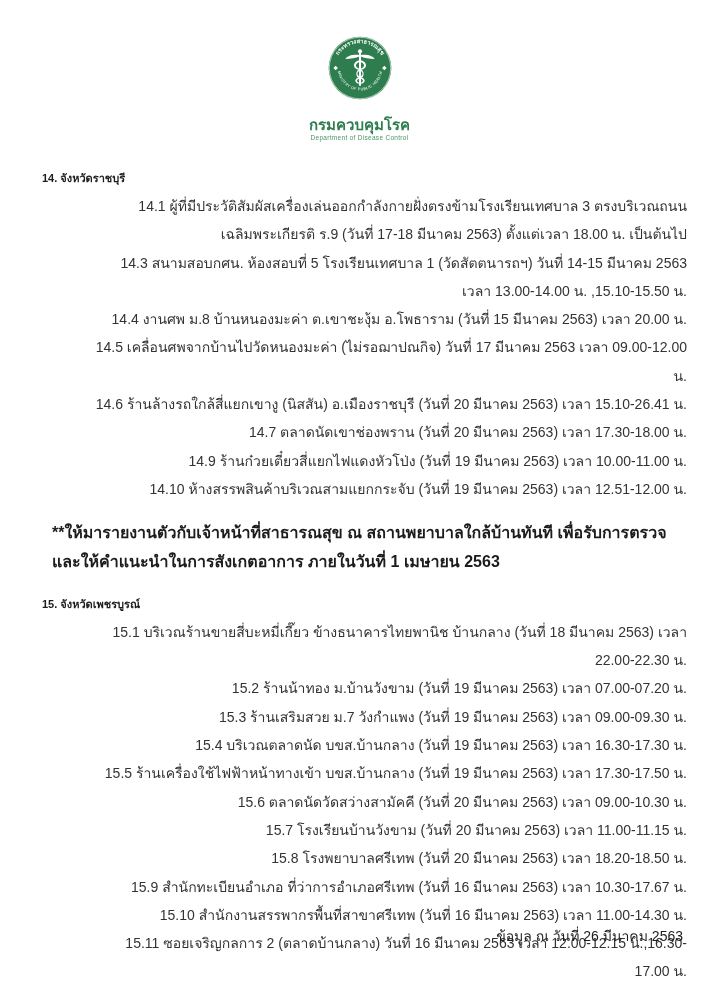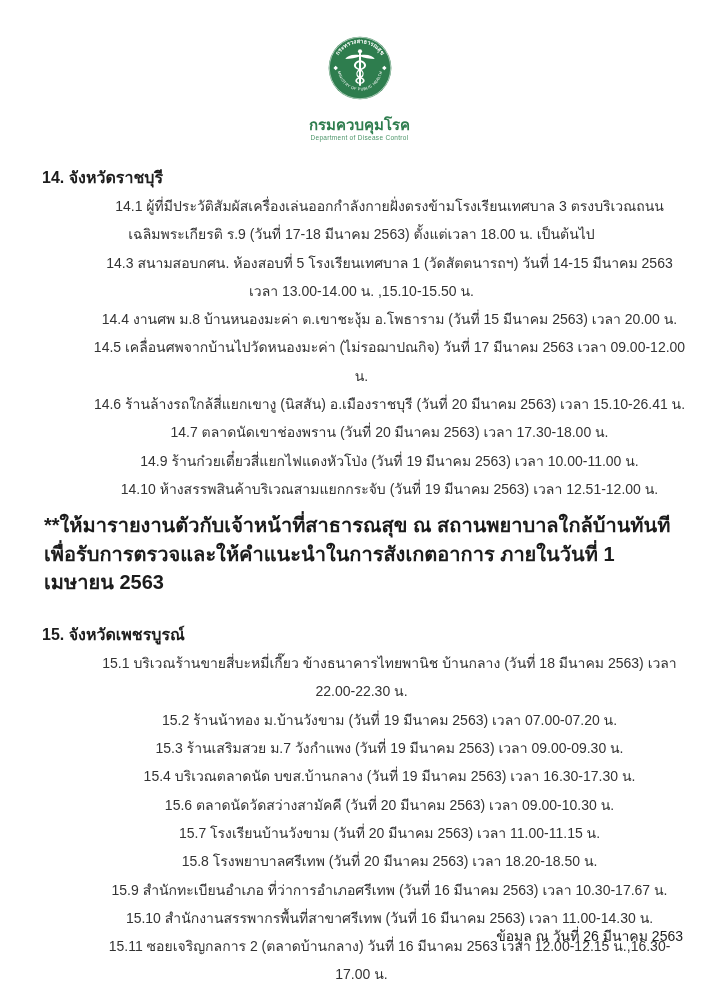--- a/index.html
+++ b/index.html
@@ -37,37 +37,37 @@
     color: #4a9468;
     line-height: 9px;
     letter-spacing: 0.3px;
   }
   
   .content {
     padding: 16px 32px 0 36px;
   }
   .section-title {
     margin: 8px 0 2px 6px;
-    font-size: 16px;
+    font-size: 11px;
     font-weight: bold;
     color: #1c1c1c;
     line-height: 24px;
   }
-  .section-title.second { margin-top: 27px; }
+  .section-title.second { margin-top: 16px; }
   p.item {
     margin: 0;
     text-indent: 56px;
     font-size: 14px;
     line-height: 28.3px;
     color: #333333;
-    text-align: center;
+    text-align: right;
   }
   p.note {
-    margin: 8px;
-    font-size: 20px;
+    margin: 16px;
+    font-size: 16px;
     font-weight: bold;
     line-height: 28.3px;
     color: #1c1c1c;
   }
   
   .footer {
     position: absolute;
     top: 925px;
     right: 36px;
     font-size: 14px;
@@ -126,20 +126,21 @@
     <p class="item">14.7 ตลาดนัดเขาช่องพราน (วันที่ 20 มีนาคม 2563) เวลา 17.30-18.00 น.</p>
     <p class="item">14.9 ร้านก๋วยเตี๋ยวสี่แยกไฟแดงหัวโป่ง (วันที่ 19 มีนาคม 2563) เวลา 10.00-11.00 น.</p>
     <p class="item">14.10 ห้างสรรพสินค้าบริเวณสามแยกกระจับ (วันที่ 19 มีนาคม 2563) เวลา 12.51-12.00 น.</p>
     <p class="note">**ให้มารายงานตัวกับเจ้าหน้าที่สาธารณสุข ณ สถานพยาบาลใกล้บ้านทันที เพื่อรับการตรวจและให้คำแนะนำในการสังเกตอาการ ภายในวันที่ 1 เมษายน 2563</p>
 
     <h2 class="section-title second">15. จังหวัดเพชรบูรณ์</h2>
     <p class="item">15.1 บริเวณร้านขายสี่บะหมี่เกี๊ยว ข้างธนาคารไทยพานิช บ้านกลาง (วันที่ 18 มีนาคม 2563) เวลา 22.00-22.30 น.</p>
     <p class="item">15.2 ร้านน้าทอง ม.บ้านวังขาม (วันที่ 19 มีนาคม 2563) เวลา 07.00-07.20 น.</p>
     <p class="item">15.3 ร้านเสริมสวย ม.7 วังกำแพง (วันที่ 19 มีนาคม 2563) เวลา 09.00-09.30 น.</p>
     <p class="item">15.4 บริเวณตลาดนัด บขส.บ้านกลาง (วันที่ 19 มีนาคม 2563) เวลา 16.30-17.30 น.</p>
+    <p class="item">15.5 ร้านเครื่องใช้ไฟฟ้าหน้าทางเข้า บขส.บ้านกลาง (วันที่ 19 มีนาคม 2563) เวลา 17.30-17.50 น.</p>
     <p class="item">15.6 ตลาดนัดวัดสว่างสามัคคี (วันที่ 20 มีนาคม 2563) เวลา 09.00-10.30 น.</p>
     <p class="item">15.7 โรงเรียนบ้านวังขาม (วันที่ 20 มีนาคม 2563) เวลา 11.00-11.15 น.</p>
     <p class="item">15.8 โรงพยาบาลศรีเทพ (วันที่ 20 มีนาคม 2563) เวลา 18.20-18.50 น.</p>
     <p class="item">15.9 สำนักทะเบียนอำเภอ ที่ว่าการอำเภอศรีเทพ (วันที่ 16 มีนาคม 2563) เวลา 10.30-17.67 น.</p>
     <p class="item">15.10 สำนักงานสรรพากรพื้นที่สาขาศรีเทพ (วันที่ 16 มีนาคม 2563) เวลา 11.00-14.30 น.</p>
     <p class="item">15.11 ซอยเจริญกลการ 2 (ตลาดบ้านกลาง) วันที่ 16 มีนาคม 2563 เวลา 12.00-12.15 น.,16.30-17.00 น.</p>
 
   </div>
 
   <div class="footer">ข้อมูล ณ วันที่ 26 มีนาคม 2563</div>

